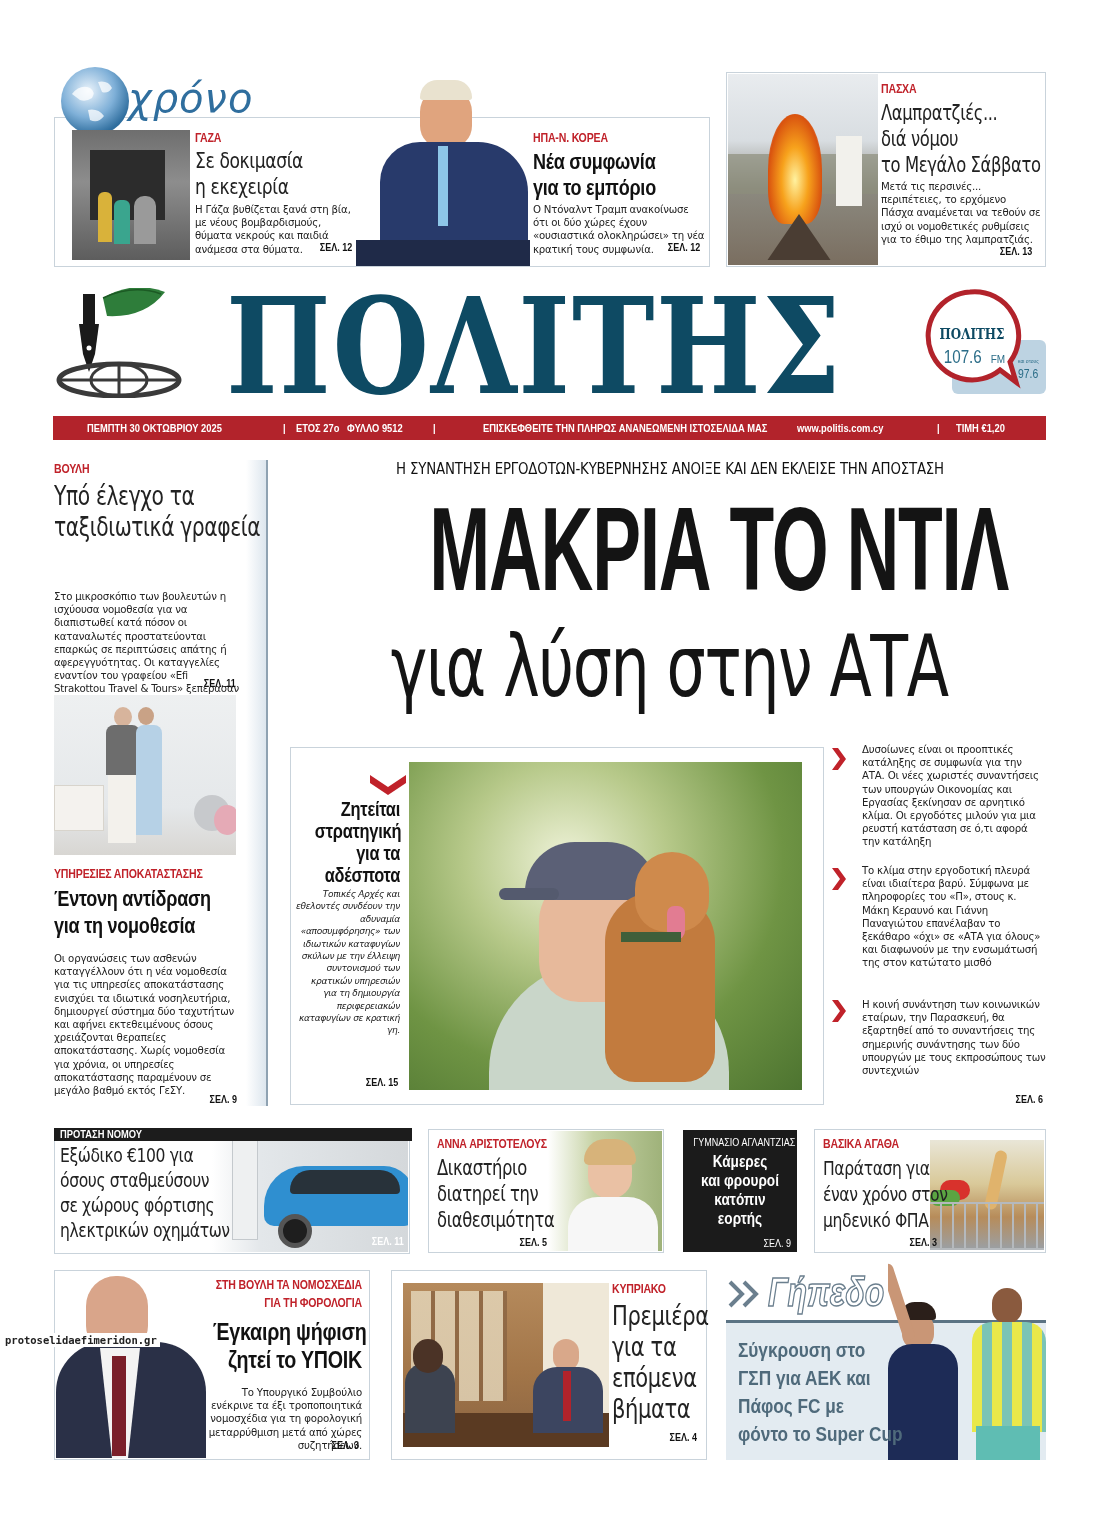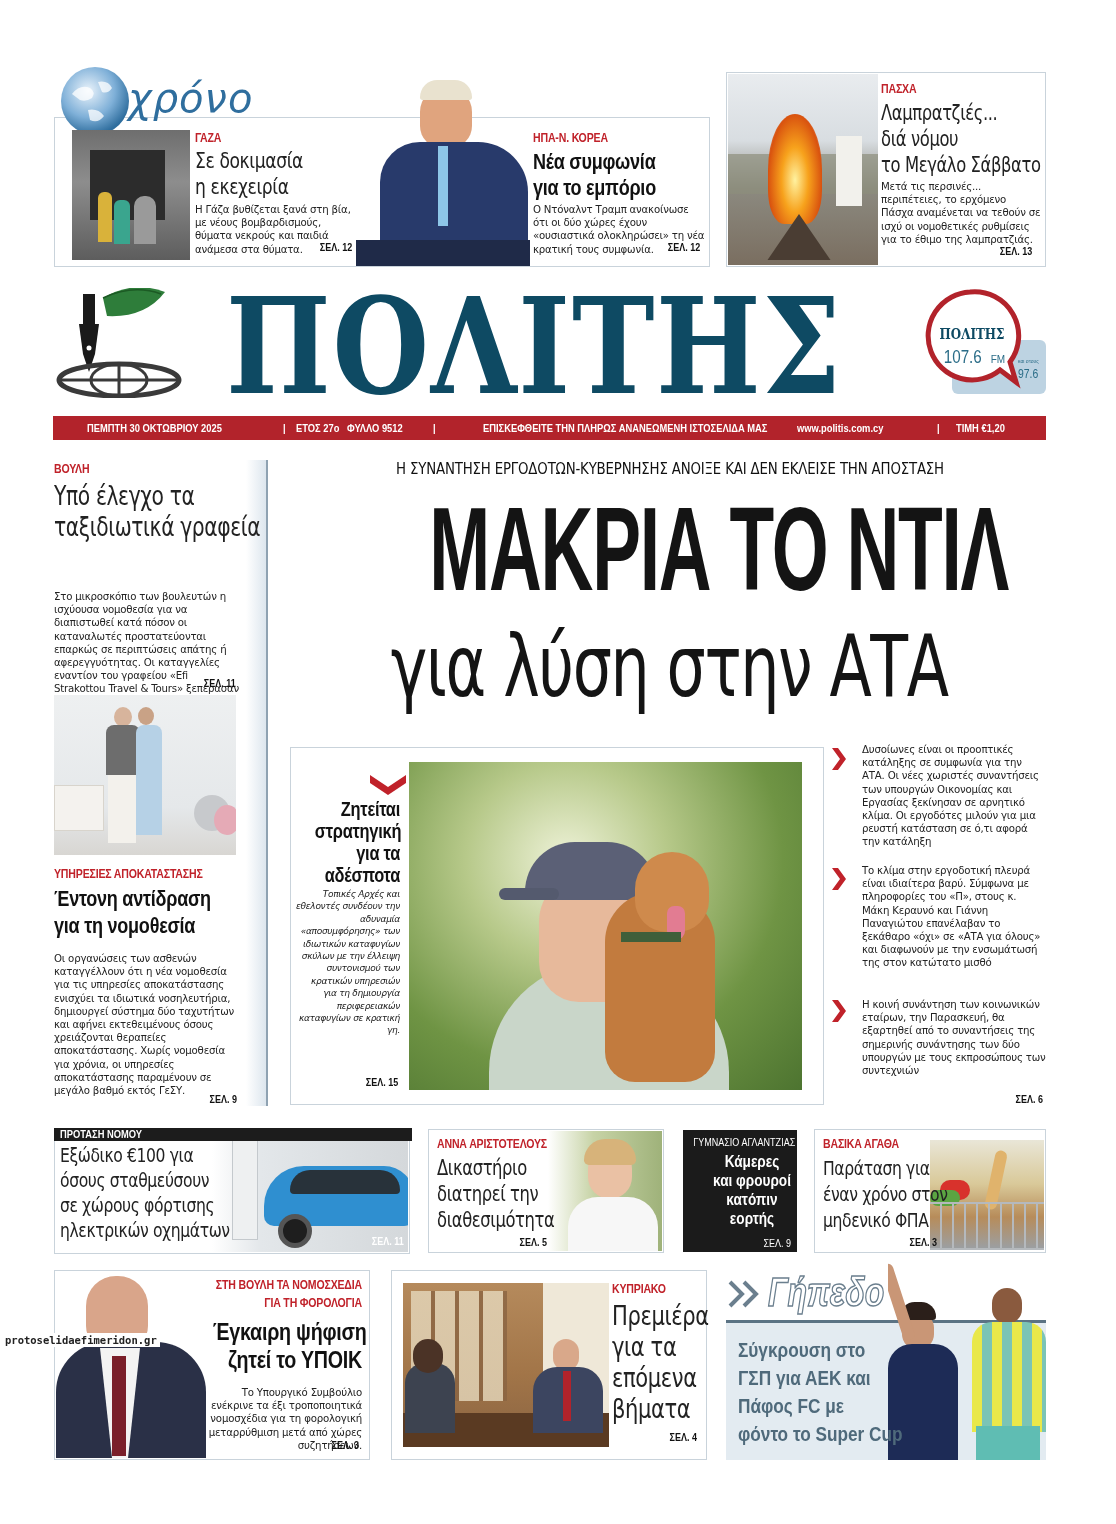--- a/index.html
+++ b/index.html
@@ -222,21 +222,21 @@
   <div style="position:absolute;left:20px;top:66px;width:90px;height:56px;background:#f7f7f7;border-radius:30px 30px 0 0;"></div>
 </div>
 <div class="abs kicker" style="left:437px;top:1137px;">ΑΝΝΑ ΑΡΙΣΤΟΤΕΛΟΥΣ</div>
 <div class="abs light-hed" style="left:437px;top:1155px;font-size:21px;line-height:26px;">Δικαστήριο</div>
 <div class="abs light-hed" style="left:437px;top:1181px;font-size:21px;line-height:26px;">διατηρεί την</div>
 <div class="abs light-hed" style="left:437px;top:1207px;font-size:21px;line-height:26px;">διαθεσιμότητα</div>
 <div class="abs sel" style="left:518px;top:1237px;">ΣΕΛ. 5</div>
 
 <div class="abs" style="left:683px;top:1130px;width:114px;height:122px;background:#1b1b1b;"></div>
 <div class="abs" style="left:683px;top:1136px;width:114px;text-align:center;font-family:'Liberation Sans',sans-serif;font-size:11px;color:#fff;transform:scaleX(0.82);white-space:nowrap;">ΓΥΜΝΑΣΙΟ ΑΓΛΑΝΤΖΙΑΣ</div>
-<div class="abs" style="left:683px;top:1152px;width:114px;text-align:center;margin-left:12px;">
+<div class="abs" style="left:683px;top:1152px;width:114px;text-align:center;">
   <div style="font-family:'Liberation Sans',sans-serif;font-weight:bold;font-size:16px;line-height:19px;color:#fff;transform:scaleX(0.85);white-space:nowrap;">Κάμερες</div>
   <div style="font-family:'Liberation Sans',sans-serif;font-weight:bold;font-size:16px;line-height:19px;color:#fff;transform:scaleX(0.85);white-space:nowrap;">και φρουροί</div>
   <div style="font-family:'Liberation Sans',sans-serif;font-weight:bold;font-size:16px;line-height:19px;color:#fff;transform:scaleX(0.85);white-space:nowrap;">κατόπιν</div>
   <div style="font-family:'Liberation Sans',sans-serif;font-weight:bold;font-size:16px;line-height:19px;color:#fff;transform:scaleX(0.85);white-space:nowrap;">εορτής</div>
 </div>
 <div class="abs sel" style="left:762px;top:1238px;color:#fff;font-weight:normal;">ΣΕΛ. 9</div>
 
 <div class="box" style="left:814px;top:1129px;width:232px;height:124px;"></div>
 <div class="photo" style="left:930px;top:1140px;width:114px;height:110px;background:linear-gradient(180deg,#e9e6d7 0%,#d9c999 40%,#b78c5a 70%,#9aa0a6 100%);">
   <div style="position:absolute;left:10px;top:40px;width:30px;height:20px;background:#d8322c;border-radius:10px;"></div>

